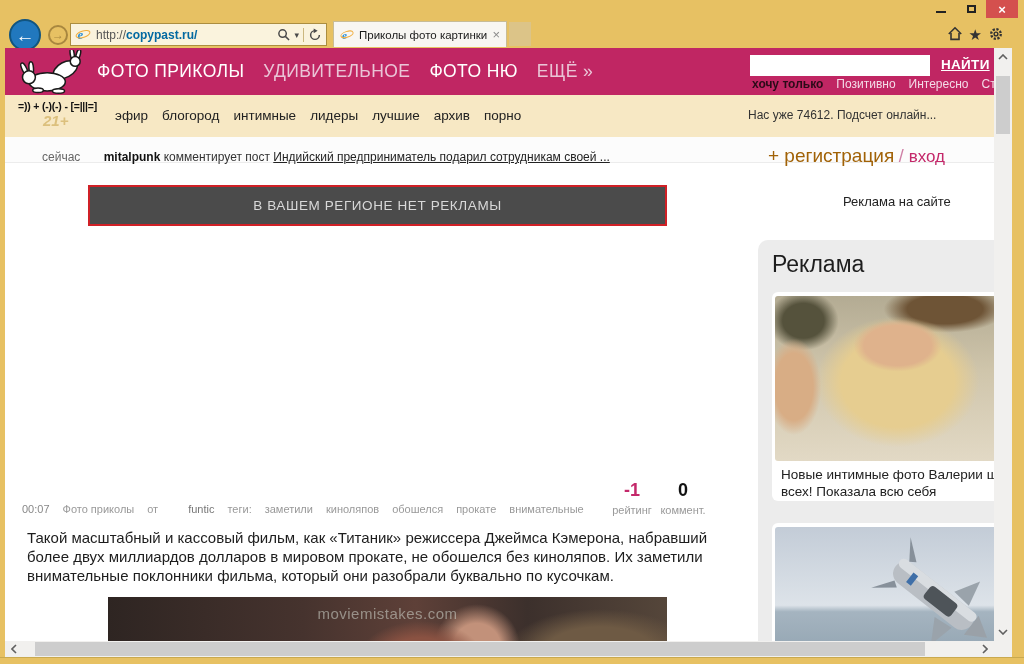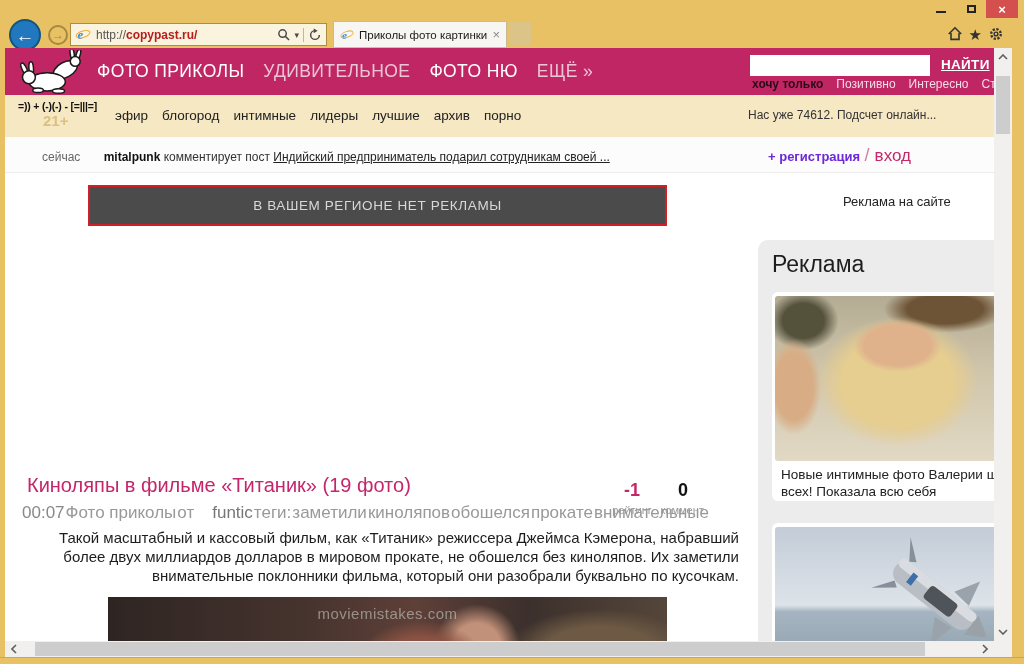--- a/index.html
+++ b/index.html
@@ -20,21 +20,21 @@
   
   .back-btn { position:absolute; left:9px; top:19px; width:32px; height:32px; border-radius:50%;
     background:#2178be; border:2px solid #11547f; display:flex; align-items:center; justify-content:center; }
   .back-arrow { color:#fff; font-size:19px; font-weight:bold; line-height:1; }
   .fwd-btn { position:absolute; left:48px; top:25px; width:20px; height:20px; border-radius:50%;
     border:2px solid #a8873f; color:#a8873f; display:flex; align-items:center; justify-content:center;
     font-size:12px; font-weight:bold; }
   .addressbar { position:absolute; left:70px; top:23px; width:257px; height:23px;
     background:#faf3dd; border:1px solid #ab8d3f; display:flex; align-items:center; padding:0 4px; }
   .url-text { font-size:12px; color:#555; margin-left:5px; white-space:nowrap; flex:1; }
-  .url-host { color:#b91c1c; font-weight:bold; }
+  .url-host { color:#0369a1; font-weight:bold; }
   .abar-icons { display:flex; align-items:center; gap:4px; color:#4a4a4a; }
   .divider { width:1px; height:14px; background:#cbb77e; }
   .tab { position:absolute; left:333px; top:21px; width:174px; height:26px; background:#f8f6f2;
     border:1px solid #c8bc96; border-bottom:none; display:flex; align-items:center; padding:0 6px; gap:5px; }
   .tab-title { font-size:11.5px; color:#1a1a1a; white-space:nowrap; overflow:hidden; flex:1; }
   .tab-close { color:#8a8a8a; font-size:13px; }
   .newtab { position:absolute; left:509px; top:22px; width:22px; height:24px; background:#dcc488; }
   .chrome-icons { position:absolute; right:20px; top:26px; display:flex; gap:6px; align-items:center; }
   .chrome-icons svg, .chrome-icons span { display:block; }
   .star-glyph { font-size:15px; color:#333; line-height:1; }
@@ -52,34 +52,34 @@
     background:#fff; font-size:12px; padding:0 4px; }
   .find-link { position:absolute; left:936px; top:9px; color:#fff; font-size:13.5px; font-weight:bold;
     text-decoration:underline; letter-spacing:.3px; }
   .filters { position:absolute; left:747px; top:29px; display:flex; gap:13px; font-size:12px; white-space:nowrap; }
   .filter-prefix { color:#2b0a18; font-weight:bold; }
   .filter-opt { color:#f3dcе8; color:#f3dce8; }
 
   
   .subnav { position:absolute; left:0; top:47px; width:1020px; height:42px; background:#f7e8c4; }
   .slogan { position:absolute; left:13px; top:5px; font-size:10.5px; font-weight:bold; color:#111; letter-spacing:-0.2px; }
-  .age-badge { position:absolute; left:38px; top:17px; font-size:15px; font-weight:bold; color:#dcc07d; }
+  .age-badge { position:absolute; left:38px; top:17px; font-size:15px; font-weight:bold; color:#dcc07d;font-style:italic; }
   .subnav-links { position:absolute; left:110px; top:13px; display:flex; gap:14px; font-size:13.5px; color:#222; }
   .subnav-links span { cursor:pointer; }
   .counter { position:absolute; left:743px; top:13px; font-size:12px; color:#333; }
 
   
-  .ticker { position:absolute; left:0; top:89px; width:1020px; height:36px; background:#fcfcfc;
+  .ticker { position:absolute; left:0; top:89px; width:1020px; height:26px; background:#fcfcfc;
     border-bottom:1px solid #ececec; }
   .ticker-line { position:absolute; left:37px; top:13px; font-size:12px; color:#333; white-space:nowrap; }
   .ticker-now { color:#666; margin-right:20px; }
   .ticker-user { font-weight:bold; color:#111; }
   .ticker-link { color:#222; text-decoration:underline; }
   .auth { position:absolute; left:763px; top:8px; white-space:nowrap; }
-  .auth-reg { color:#6d28d9; font-size:13px; font-weight:bold; }
+  .auth-reg { color:#a16207; font-size:19px; font-weight:normal; }
   .auth-sep { color:#cf7fa5; font-size:18px; }
   .auth-login { color:#c4286a; font-size:17px; }
 
   
   .noads { position:absolute; left:83px; top:137px; width:579px; height:41px; background:#4b4b4b;
     border:2px solid #d02026; display:flex; align-items:center; justify-content:center; }
   .noads span { color:#d8d8d8; font-size:13.5px; letter-spacing:.6px; }
 
   .ads-link { position:absolute; left:838px; top:146px; font-size:13px; color:#222; }
 
@@ -96,31 +96,31 @@
       radial-gradient(ellipse 18% 45% at 8% 55%, #d8ad85 0 45%, rgba(216,173,133,0) 65%),
       radial-gradient(ellipse 40% 22% at 72% 8%, #6e5436 0 40%, rgba(110,84,54,0) 65%),
       radial-gradient(ellipse 25% 30% at 12% 15%, #55523c 0 35%, rgba(85,82,60,0) 60%),
       linear-gradient(180deg, #b3ab93 0%, #cfc5ab 45%, #e2d9c5 100%); }
   .ad-caption { position:absolute; left:9px; top:174px; width:300px; font-size:13.5px; color:#222; line-height:17px; }
   .photo-missile { position:absolute; left:3px; top:4px; width:236px; height:163px; border-radius:3px; overflow:hidden;
     background:linear-gradient(180deg,#c3ccd7 0%,#dde3e9 48%,#a5b4c0 52%,#92a4b1 80%,#a9b7c1 100%); }
 
   
   .art-title { position:absolute; left:22px; top:426px; font-size:20px; color:#c5256b; }
-  .art-meta { position:absolute; left:17px; top:455px; display:flex; gap:1px; font-size:17px; color:#999;
+  .art-meta { position:absolute; left:17px; top:455px; display:flex; gap:13px; font-size:11px; color:#999;
     white-space:nowrap; align-items:flex-end; }
   .art-meta .time { color:#888; }
   .art-meta .author { color:#777;margin-left:17px; }
   .rating-box { position:absolute; top:432px; text-align:center; }
   .rb1 { left:600px; width:54px; }
   .rb2 { left:650px; width:56px; }
   .rating-val { font-size:18px; font-weight:bold; color:#c4286a; }
   .comments-val { font-size:18px; font-weight:bold; color:#111; }
   .rating-label { font-size:11px; color:#999; margin-top:3px; }
-  .art-body { position:absolute; left:22px; top:480px; width:712px; font-size:15px; line-height:19px; color:#1d1d1d;text-align:right; }
+  .art-body { position:absolute; left:22px; top:480px; width:712px; font-size:15px; line-height:19px; color:#1d1d1d; }
   .photo-titanic { position:absolute; left:103px; top:549px; width:559px; height:110px;
     background:
       radial-gradient(ellipse 20% 60% at 56% 55%, #8a5242 0 30%, rgba(138,82,66,0) 55%),
       radial-gradient(ellipse 14% 70% at 66% 45%, #c2917a 0 30%, rgba(194,145,122,0) 55%),
       radial-gradient(ellipse 28% 65% at 88% 50%, #6e5a44 0 35%, rgba(110,90,68,0) 60%),
       linear-gradient(90deg, #2e2522 0%, #46332e 35%, #5e4038 55%, #3c302c 75%, #55463a 100%); }
   .watermark { position:absolute; left:0; right:0; top:8px; text-align:center;
     color:rgba(210,215,205,.55); font-size:15px; letter-spacing:.5px; }
 
   
@@ -289,21 +289,20 @@
             <rect x="128" y="64" width="6" height="12" fill="#3f6fa8"></rect>
             <path d="M118 58 L104 38 L124 54 Z" fill="#87909a"></path>
             <path d="M118 82 L104 102 L124 86 Z" fill="#87909a"></path>
             <path d="M172 54 L186 30 L192 56 Z" fill="#9aa3ab"></path>
             <path d="M172 86 L186 110 L192 84 Z" fill="#9aa3ab"></path>
           </g>
         </svg>
       </div>
     </div>
 
-    <div class="art-title">Киноляпы в фильме «Титаник» (19 фото)</div>
     <div class="art-meta">
       <span class="time">00:07</span>
       <span>Фото приколы</span>
       <span>от</span>
       <span class="author">funtic</span>
       <span>теги:</span>
       <span>заметили</span>
       <span>киноляпов</span>
       <span>обошелся</span>
       <span>прокате</span>

